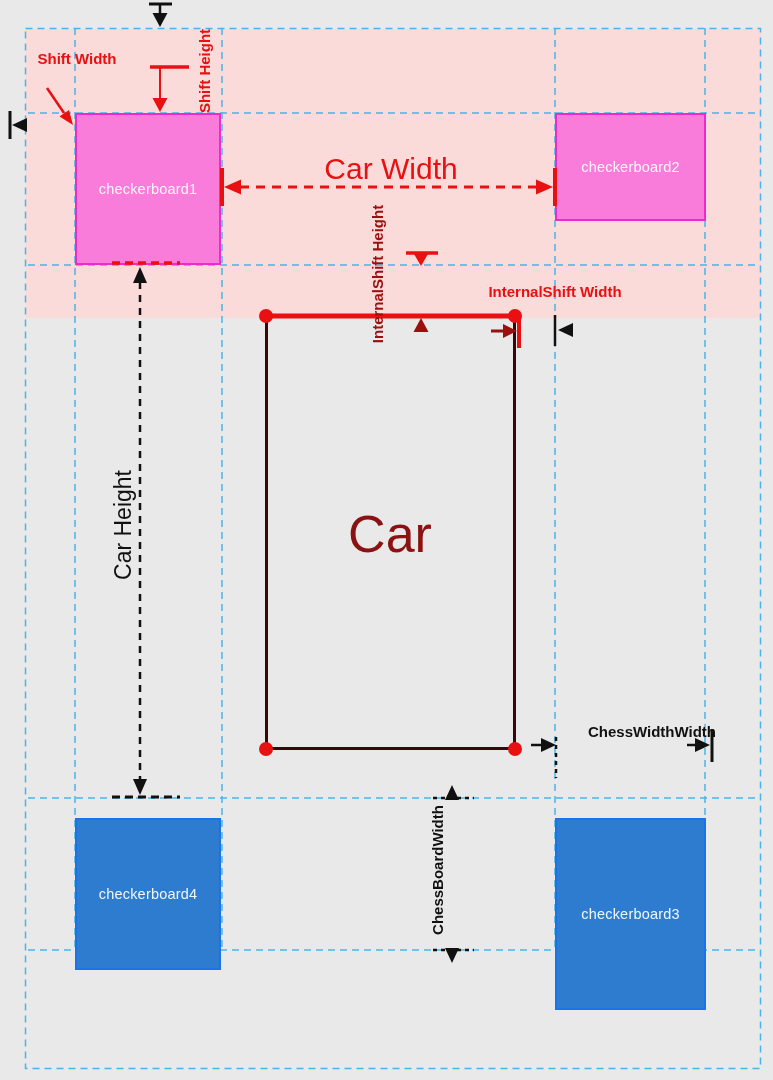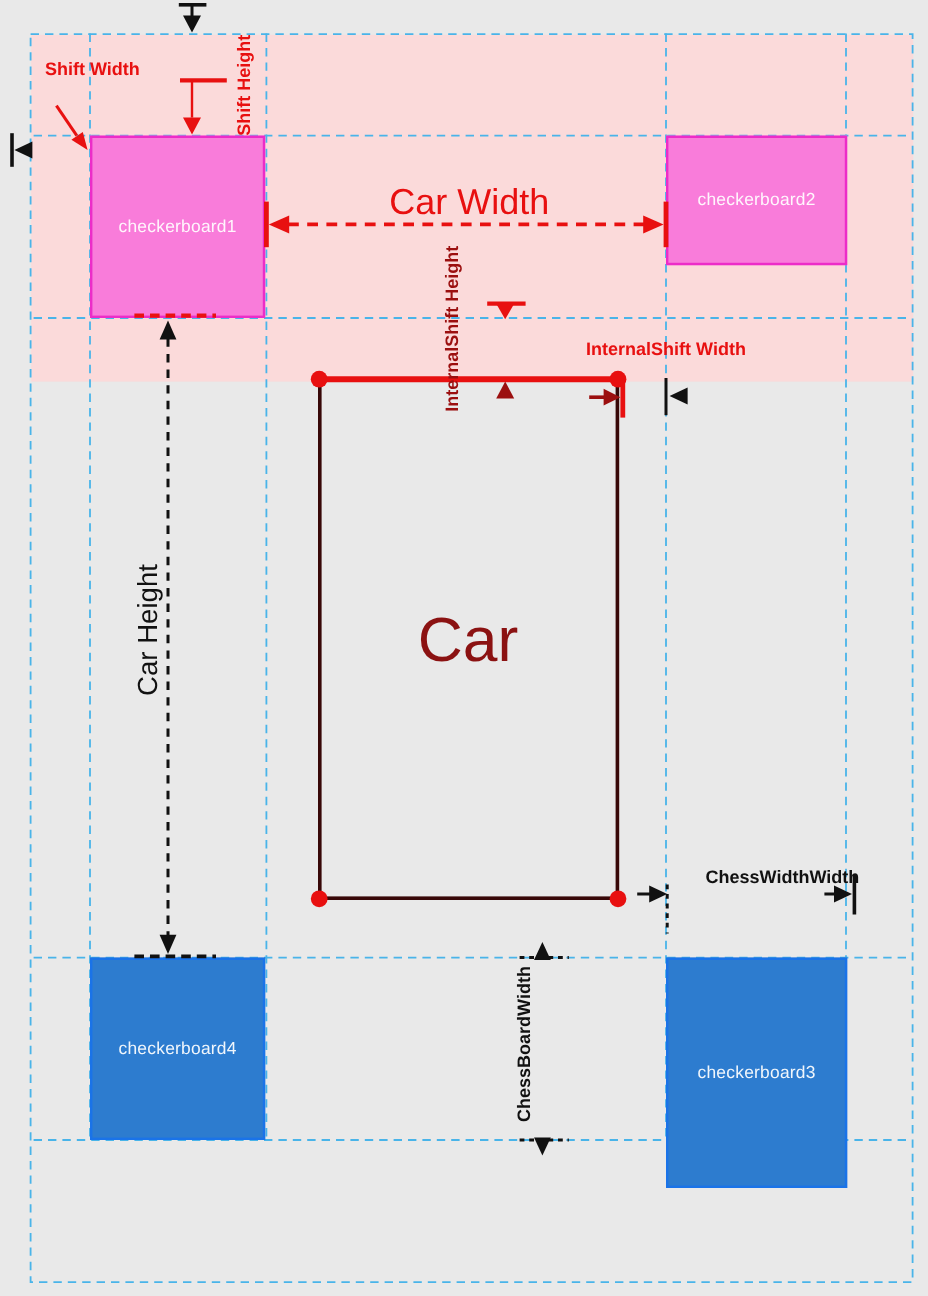--- a/index.html
+++ b/index.html
@@ -10,21 +10,21 @@
     --c-bluefill:#2d7ccf; --c-blueborder:#1a73e8;
   }
   html,body{margin:0;padding:0;background:var(--c-bg);}
   body{font-family:"Liberation Sans","DejaVu Sans",sans-serif;}
   .canvas{position:relative;width:773px;height:1080px;background:var(--c-bg);overflow:hidden;}
   .layer{position:absolute;left:0;top:0;pointer-events:none;}
   #base{z-index:1;} .cb{z-index:2;} #dims{z-index:3;} .hlabel,.vlabel{z-index:4;}
 
   .cb{position:absolute;box-sizing:border-box;display:flex;align-items:center;justify-content:center;}
   .cb.pink{background:var(--c-pinkfill);border:2.5px solid var(--c-pinkborder);}
-  .cb.blue{background:var(--c-bluefill);border:2.5px solid var(--c-blueborder);}
+  .cb.blue{background:var(--c-bluefill);border:2.5px solid var(--c-blueborder);margin-top:20px;}
   .cb-label{color:rgba(255,255,255,0.93);font-size:14.5px;letter-spacing:.2px;}
 
   .hlabel{position:absolute;transform:translate(-50%,-50%);white-space:nowrap;}
   .vlabel{position:absolute;transform:translate(-50%,-50%) rotate(-90deg);white-space:nowrap;}
   .t-red{color:var(--c-red);} .t-dred{color:var(--c-darkred);} .t-blk{color:var(--c-black);}
   .t-sm{font-size:15px;font-weight:bold;} .t-lg{font-size:23px;}
   .t-lgb{font-size:30px;font-weight:normal;}
   .t-car{font-size:52px;color:var(--c-cartext);}
 
   

